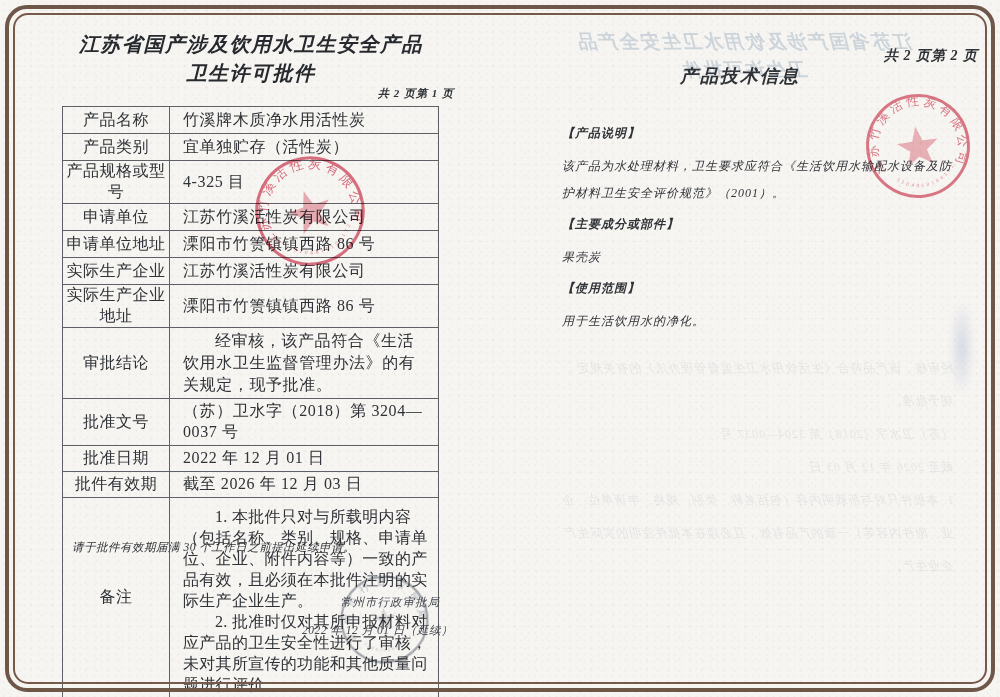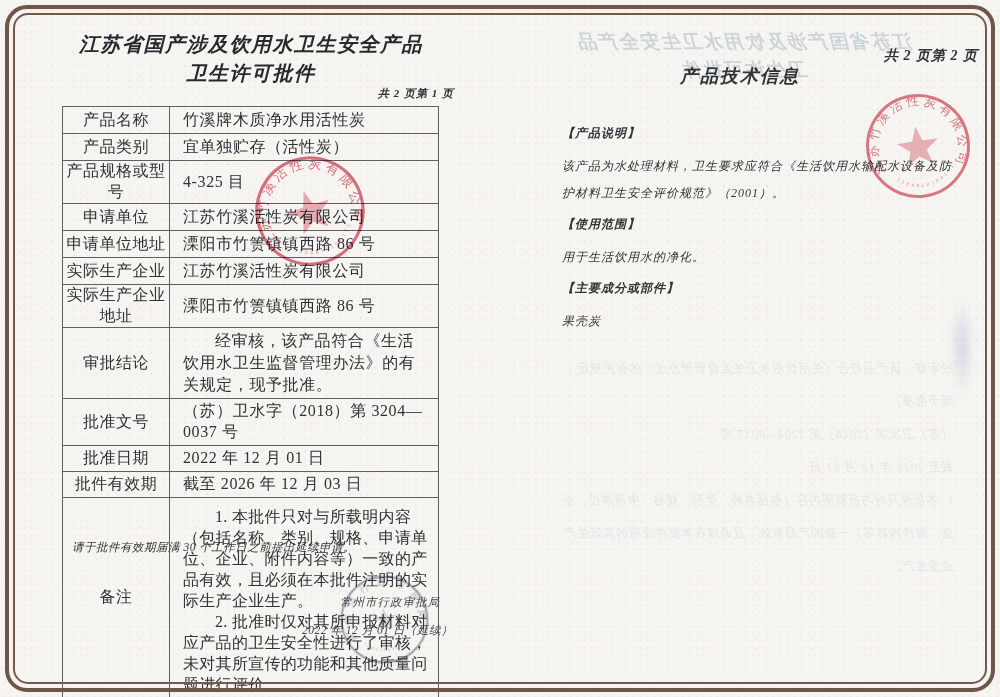--- a/index.html
+++ b/index.html
@@ -160,26 +160,26 @@
   </div>
   <div class="abs p2-indicator">共 2 页第 2 页</div>
   <div class="abs p2-title">产品技术信息</div>
 
   <div class="abs p2-sections">
     <div class="sec">
       <h3>【产品说明】</h3>
       <div class="body">该产品为水处理材料，卫生要求应符合《生活饮用水输配水设备及防护材料卫生安全评价规范》（2001）。</div>
     </div>
     <div class="sec">
+      <h3>【主要成分或部件】</h3>
+      <div class="body">果壳炭</div>
+    </div>
+    <div class="sec">
       <h3>【使用范围】</h3>
       <div class="body">用于生活饮用水的净化。</div>
-    </div>
-    <div class="sec">
-      <h3>【主要成分或部件】</h3>
-      <div class="body">果壳炭</div>
     </div>
   </div>
 
   <div class="abs ghost-body">
     <div>经审核，该产品符合《生活饮用水卫生监督管理办法》的有关规定，现予批准。</div>
     <div>（苏）卫水字（2018）第 3204—0037 号</div>
     <div>截至 2026 年 12 月 03 日</div>
     <div>1. 本批件只对与所载明内容（包括名称、类别、规格、申请单位、企业、附件内容等）一致的产品有效，且必须在本批件注明的实际生产企业生产。</div>
   </div>
 

